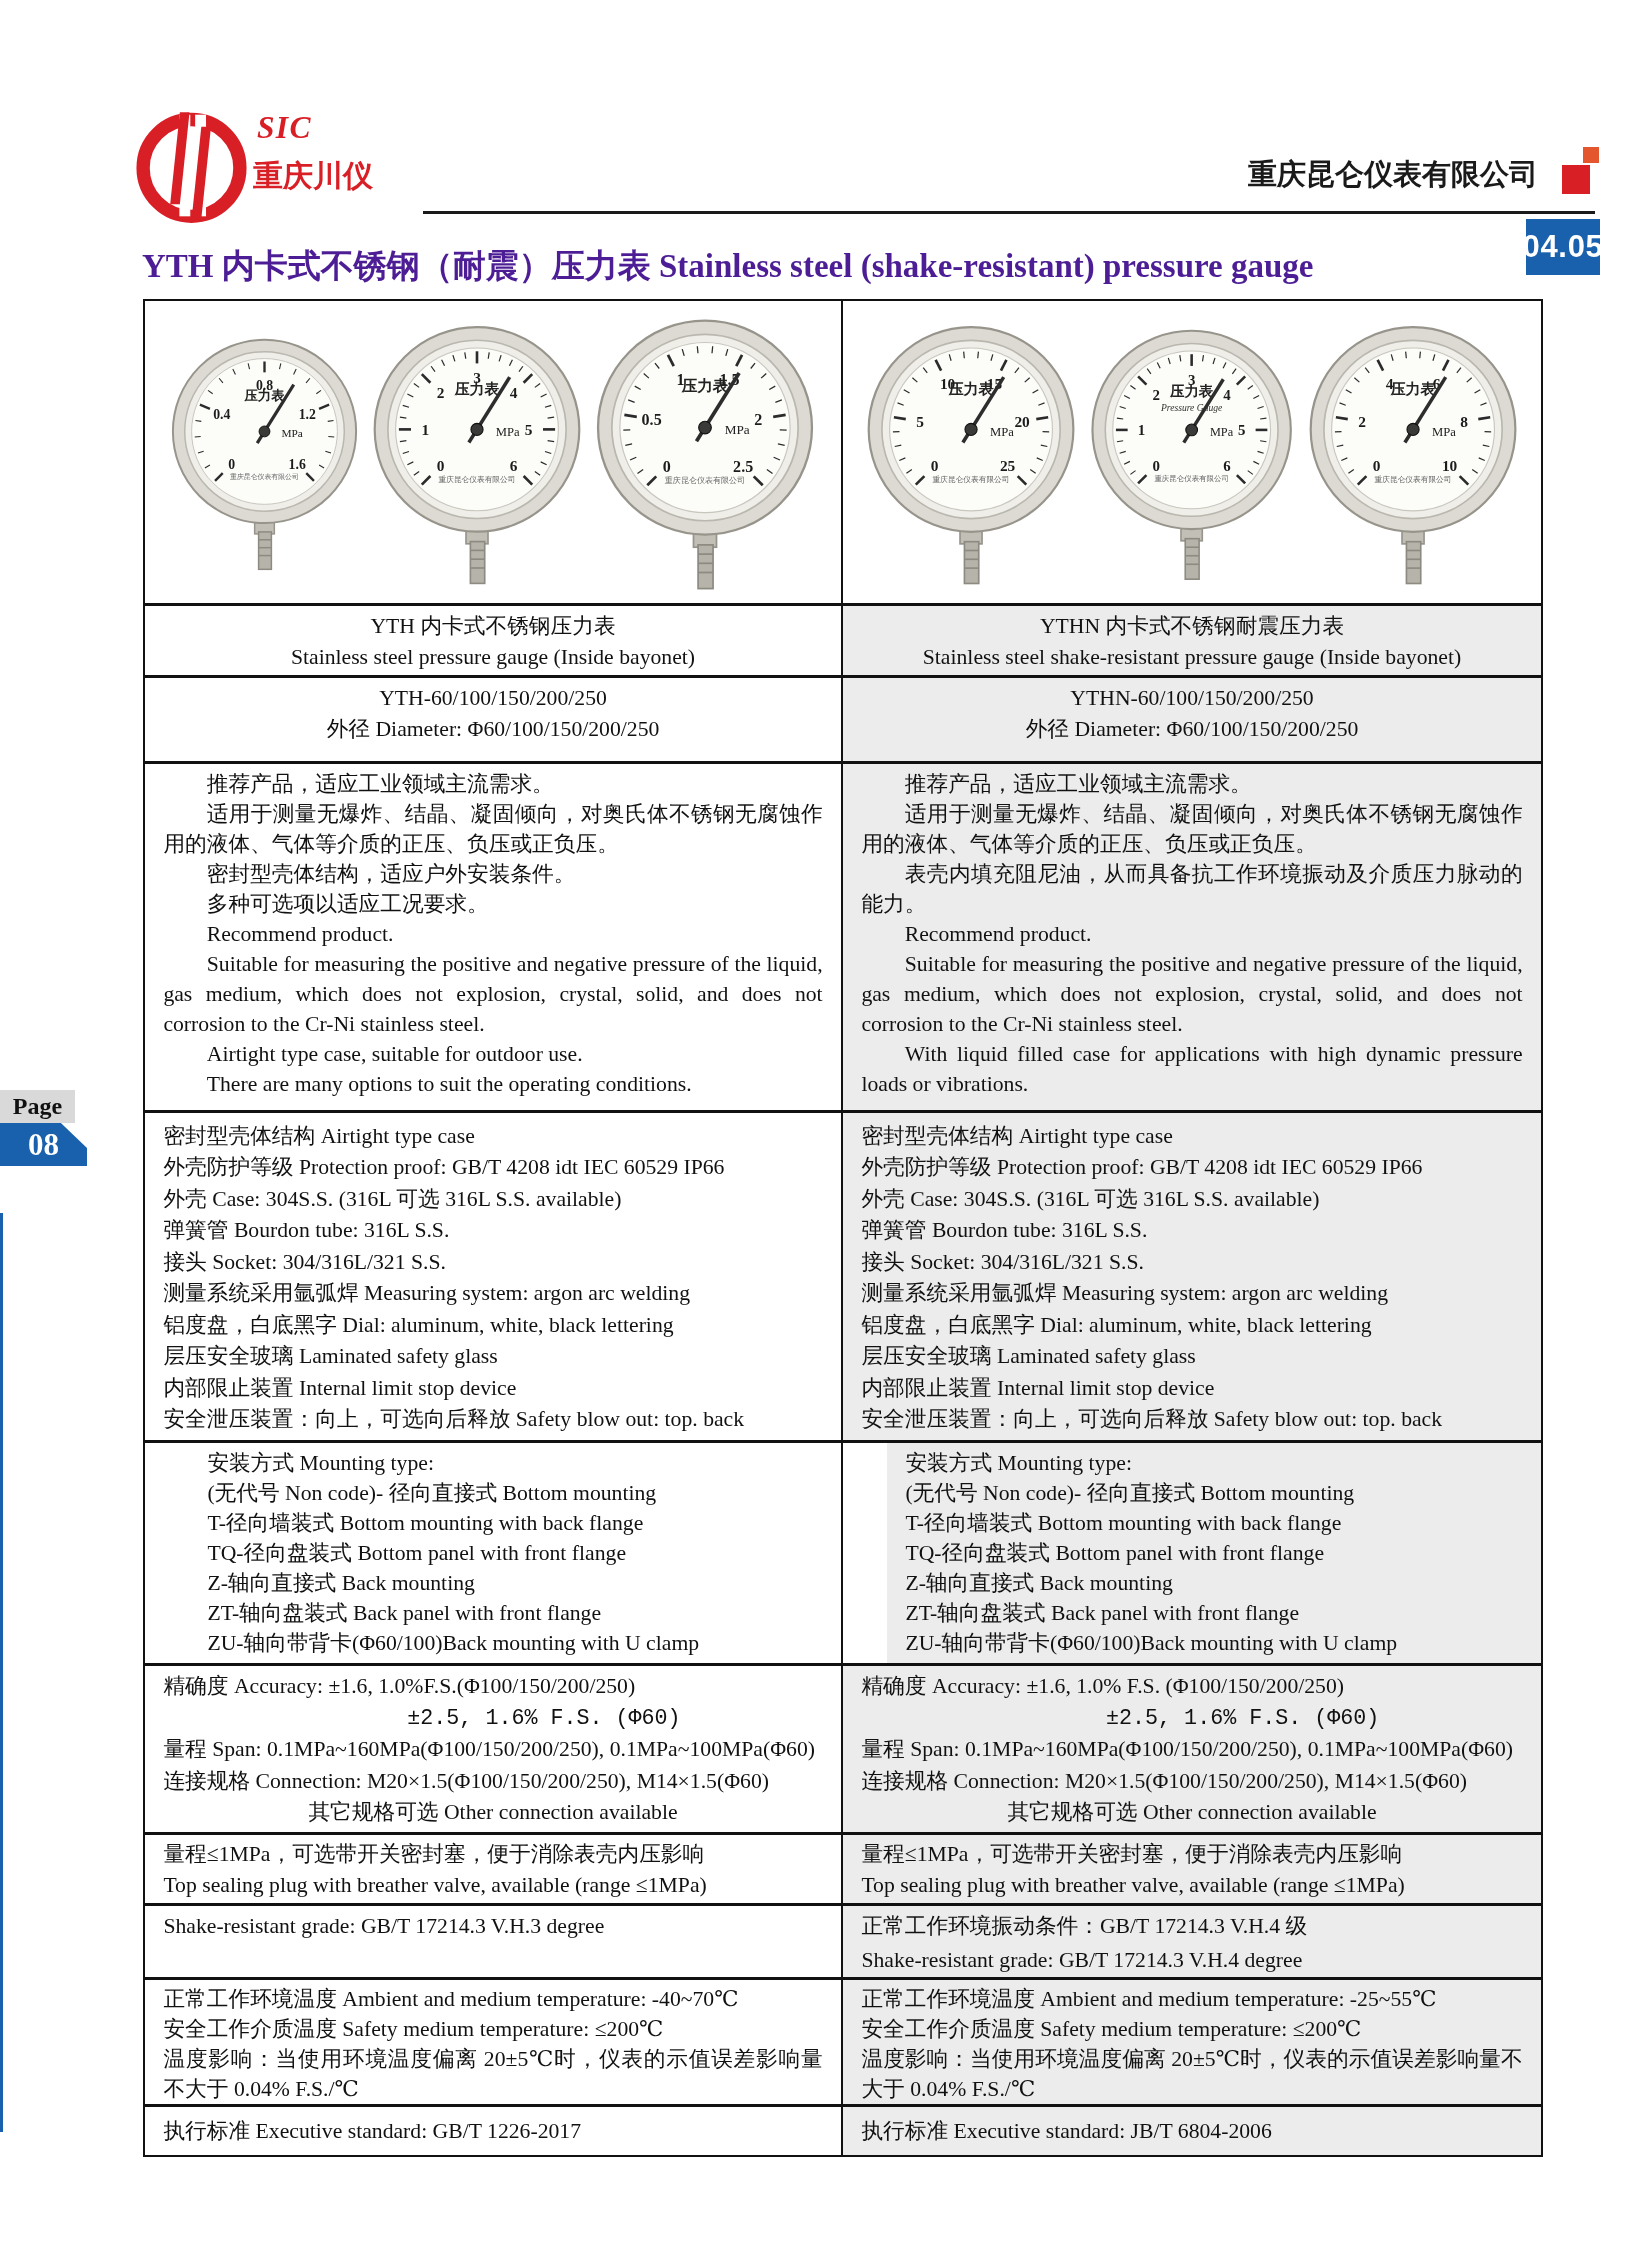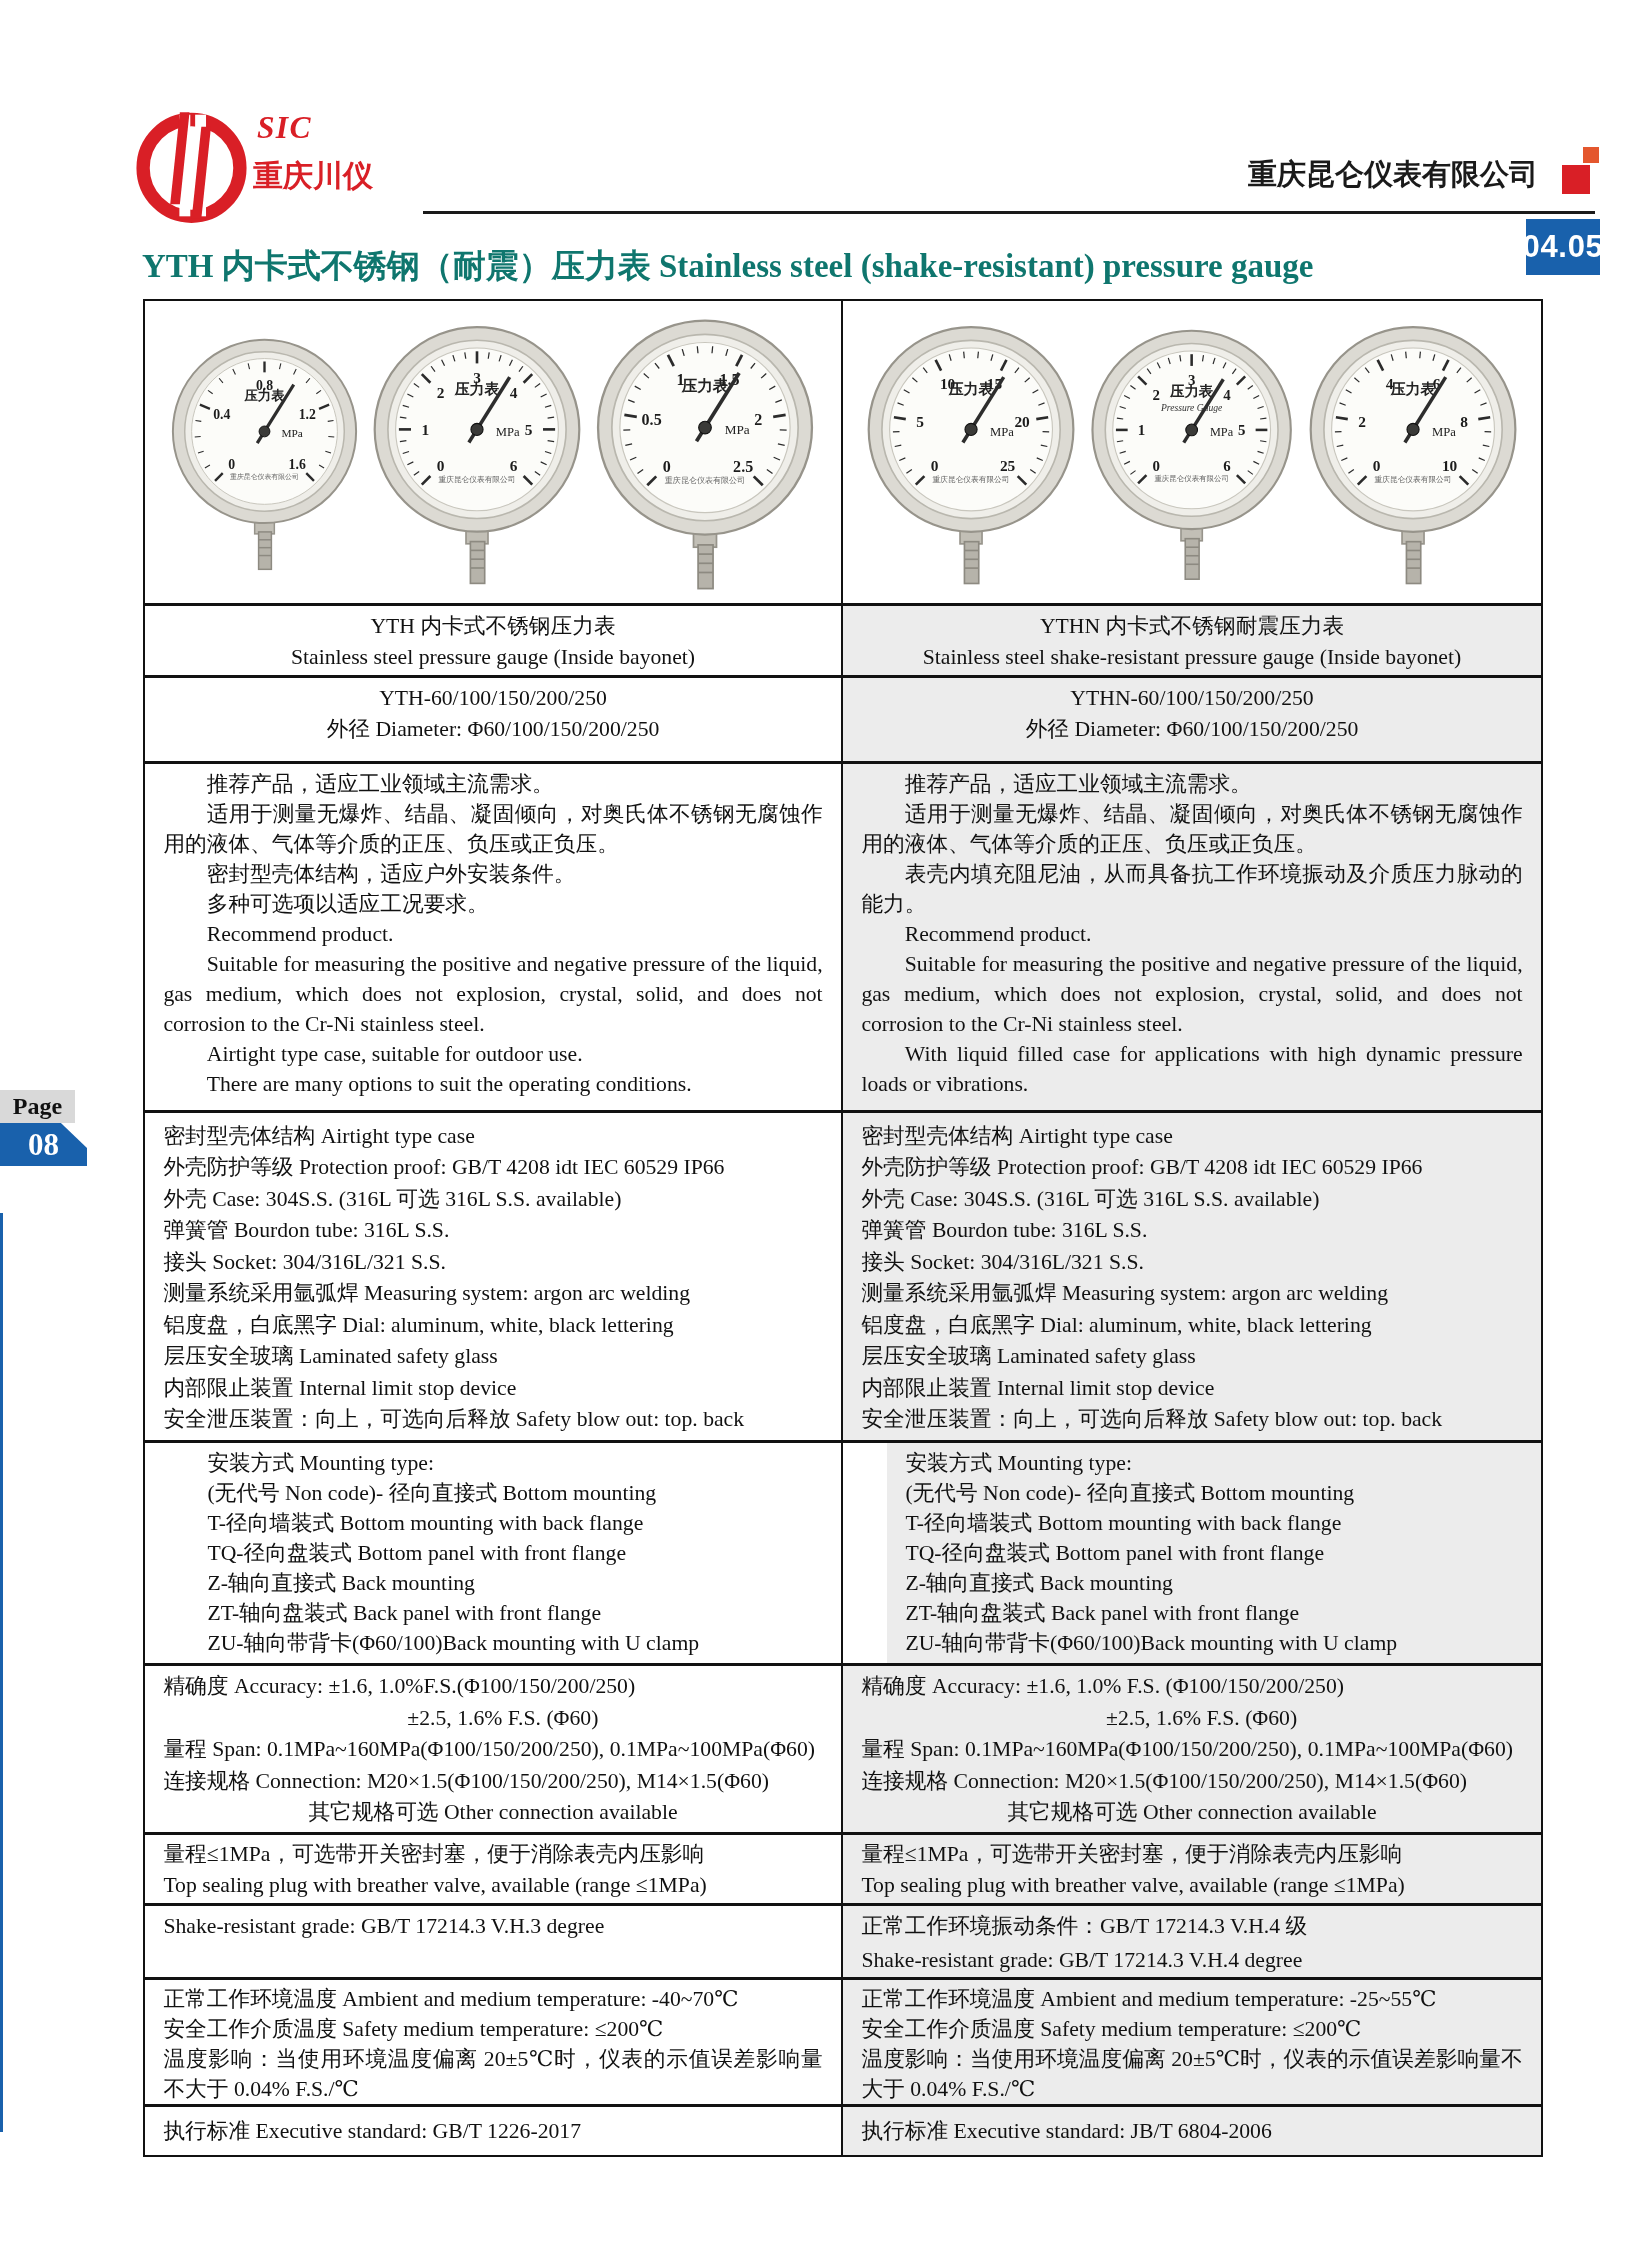--- a/index.html
+++ b/index.html
@@ -12,21 +12,21 @@
   #logo-cn{position:absolute;left:253px;top:156px;font-size:30px;font-weight:bold;color:#d91f26;font-family:"Liberation Sans","DejaVu Sans",sans-serif;}
   #company-name{position:absolute;right:112px;top:155px;font-size:29px;font-weight:bold;color:#1a1a1a;
     font-family:"Liberation Sans","DejaVu Sans",sans-serif;}
   #header-rule{position:absolute;left:423px;right:55px;top:211px;height:3.3px;background:#1a1a1a;}
   #red-decor-small{position:absolute;right:51px;top:147px;width:15.8px;height:15.8px;background:#e4572e;}
   #red-decor-big{position:absolute;right:60px;top:165px;width:27.6px;height:29px;background:#d91f26;}
   #page-code-badge{position:absolute;right:50px;top:219px;width:74px;height:56px;background:#1961ac;
     color:#fff;font-family:"Liberation Sans","DejaVu Sans",sans-serif;font-weight:bold;font-size:31px;
     display:flex;align-items:center;justify-content:center;letter-spacing:0.7px;}
 
-  #page-title{position:absolute;left:142px;top:244px;width:1418px;font-size:33px;font-weight:bold;color:#0f766e;}
+  #page-title{position:absolute;left:142px;top:244px;width:1418px;font-size:33px;font-weight:bold;color:#4c1d95;}
 
   
   #page-tab{position:absolute;left:0;top:1090px;width:87px;}
   #page-tab-label{width:75px;height:33px;background:#d9d9d9;color:#111;font-weight:bold;font-size:24px;
     display:flex;align-items:center;justify-content:center;}
   #page-tab-number{width:87px;height:43px;background:#1961ac;color:#fff;font-weight:bold;font-size:31px;
     display:flex;align-items:center;justify-content:center;
     clip-path:polygon(0 0,70% 0,100% 58%,100% 100%,0 100%);}
   #left-accent-strip{position:absolute;left:0;top:1213px;width:3.3px;height:919px;background:#1961ac;}
 
@@ -45,21 +45,21 @@
   .r-images{height:302px;}
   .r-names{height:72px;}
   .r-model{height:86px;}
   .r-desc{height:349px;}
   .r-specs{height:330px;}
   .r-specs .cell{line-height:31.5px;padding-top:7.9px;}
   .r-mount{height:223px;}
   .r-mount .cell{line-height:30px;margin-left:44px;}
   .r-acc{height:169px;}
   .r-acc .cell{line-height:31.5px;}
-  .acc-indent{margin-left:37%;}
+  .acc-indent{margin-left:37%;font-family:Liberation Mono, monospace;}
   .r-range{height:71px;}
   .r-range .cell{line-height:31.5px;padding-top:3.9px;}
   .r-vib{height:74px;}
   .r-vib .cell{line-height:34px;padding-top:2.6px;}
   .r-temp{height:127px;}
   .r-temp .cell{line-height:30px;padding-top:3.9px;}
   .r-temp .cell p{text-align:justify;}
   .r-std{height:51px;}
   .r-std .cell{display:flex;align-items:center;}
 

